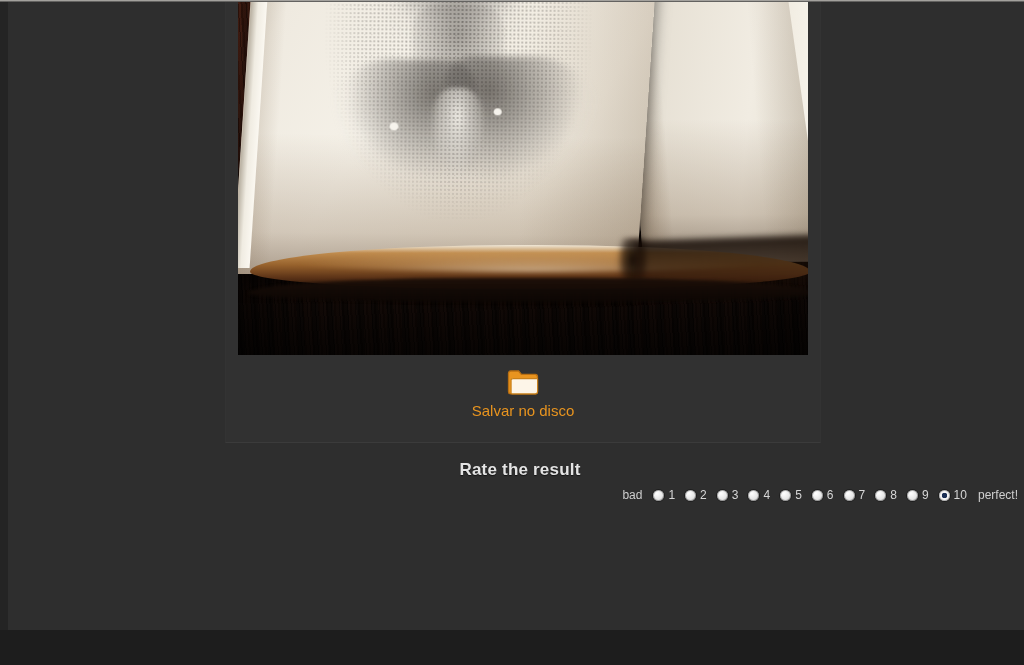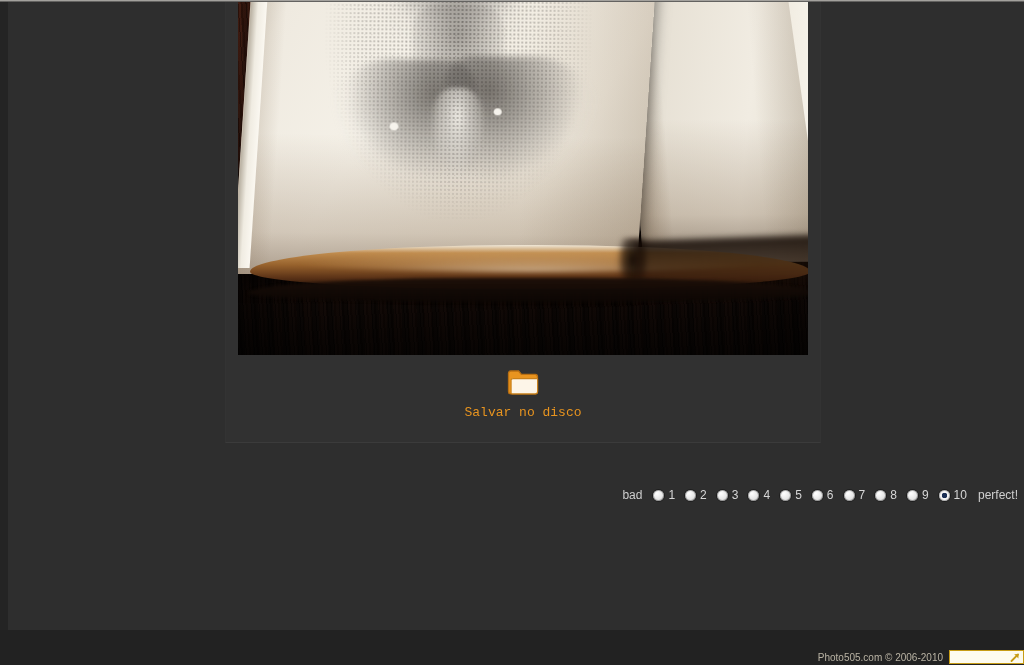--- a/index.html
+++ b/index.html
@@ -278,22 +278,22 @@
   }
   .action-icon {
     height: 34px;
     display: flex;
     align-items: center;
     justify-content: center;
     margin-bottom: 3px;
   }
   .action-label {
     color: #e8941f;
-    font-size: 13px;
-    font-family: Liberation Mono, monospace;
+    font-size: 15px;
+    font-family: Liberation Sans, sans-serif;
     line-height: 13px;
     white-space: nowrap;
   }
 
   
   .rate-title {
     position: absolute;
     left: 8px; top: 458px;
     width: 1008px;
     text-align: center;
@@ -436,20 +436,21 @@
             <path d="M1.5 4.2 C1.5 2.9 2.4 2 3.7 2 L11.6 2 L14.4 5.4 L28.2 5.4 C29.5 5.4 30.5 6.4 30.5 7.7 L30.5 22.6 C30.5 23.9 29.5 24.9 28.2 24.9 L3.7 24.9 C2.4 24.9 1.5 23.9 1.5 22.6 Z" fill="#e8941f" stroke="#b96f12" stroke-width="1.3"></path>
             <path d="M6.4 9.6 L29.4 9.6 C30.2 9.6 30.7 10.2 30.6 10.9 L30.6 22.6 C30.6 23.9 29.6 24.9 28.3 24.9 L5.2 24.9 C4.5 24.9 4.1 24.4 4.1 23.7 L4.1 10.9 C4.1 10.2 5.0 9.6 6.4 9.6 Z" fill="#fdf5e8" stroke="#c8801a" stroke-width="1.1"></path>
           </svg>
         </span>
         <span class="action-label">Salvar no disco</span>
       </a>
 
 
     </div>
 
+    <div class="rate-title">Rate the result</div>
 
     <div class="rate-row">
       <span class="rate-edge">bad</span>
 
       <label class="rate-opt">
         <span class="radio"></span>
         <span class="rate-num">1</span>
       </label>
       <label class="rate-opt">
         <span class="radio"></span>
@@ -486,25 +487,14 @@
       <label class="rate-opt selected">
         <span class="radio"></span>
         <span class="rate-num">10</span>
       </label>
 
       <span class="rate-edge">perfect!</span>
     </div>
 
   </div>
 
-  <div class="footer-bar">
-    <div class="footer-inner">
-      <span class="footer-text">Photo505.com © 2006-2010</span>
-      <div class="footer-widget">
-        <svg class="footer-arrow" viewBox="0 0 12 11" aria-hidden="true">
-          <path d="M2.5 9 L9 2.5" stroke="#c79c16" stroke-width="1.8" stroke-linecap="round"></path>
-          <path d="M5.2 2.2 L9.6 2.0 L9.4 6.4 Z" fill="#c79c16"></path>
-        </svg>
-      </div>
-    </div>
-  </div>
 
 </div>
 
 </body></html>

